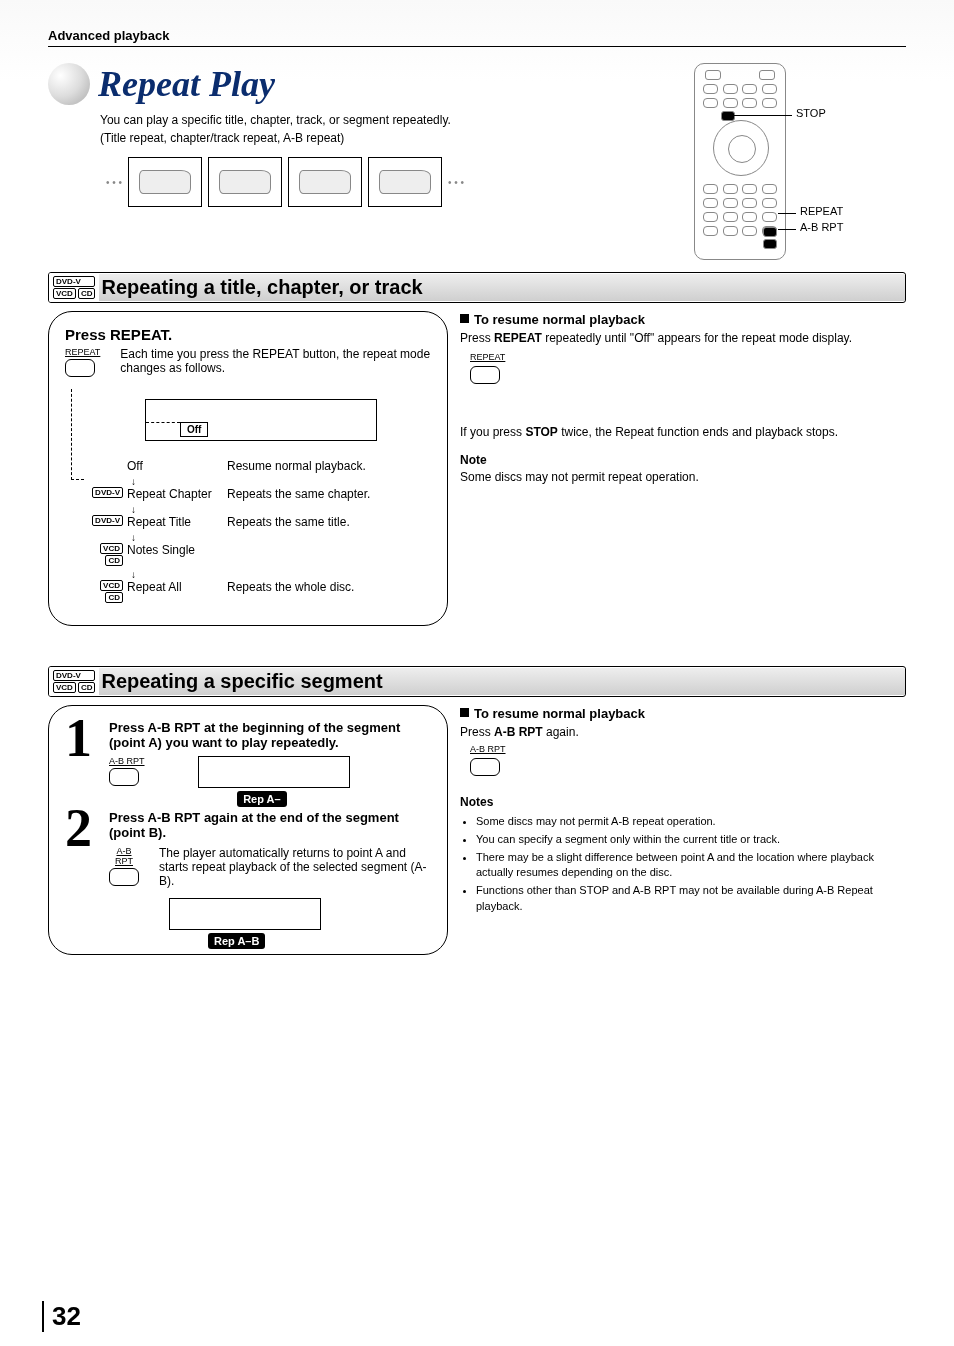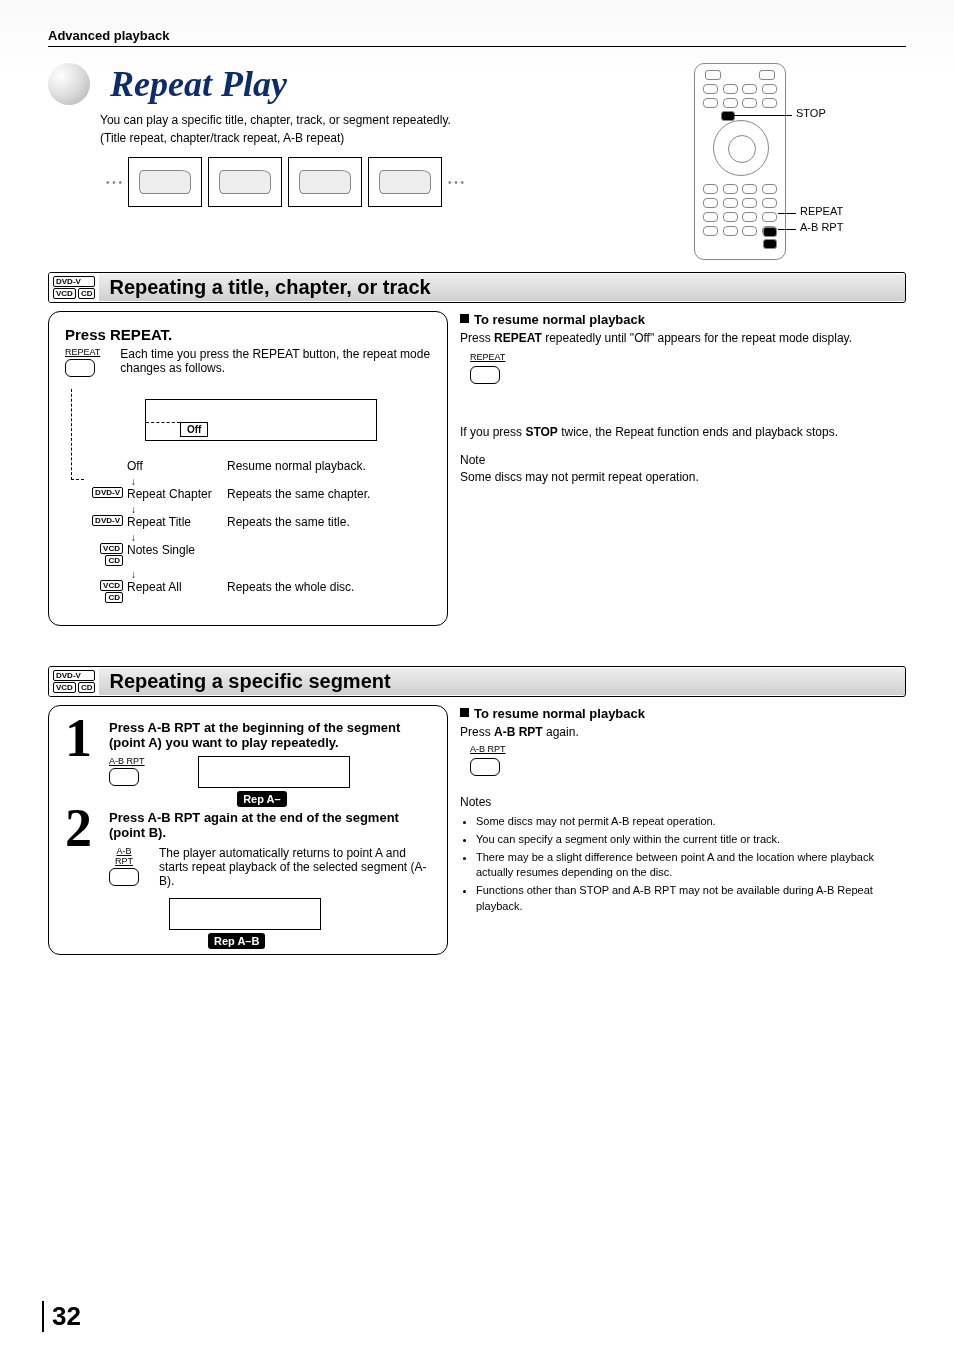--- a/index.html
+++ b/index.html
@@ -2,21 +2,21 @@
 <html><head>
 <meta charset="utf-8">
 <style>
   html,body{margin:0;padding:0;background:#fff;font-family:Arial,Helvetica,sans-serif;color:#000}
   .page{width:954px;min-height:1346px;box-sizing:border-box;padding:28px 48px 20px 48px;position:relative;background:linear-gradient(#f9f9f9,#fff 6%)}
   .hdr-line{font-weight:bold;font-size:13px;margin-bottom:3px}
   .hdr-rule{border:0;border-top:1px solid #000;margin:0 0 16px 0}
   
   .title-row{display:flex;align-items:flex-start}
   .title-left{flex:1}
-  .title-head{display:flex;align-items:flex-end;gap:20px;margin-bottom:6px}
+  .title-head{display:flex;align-items:flex-end;gap:8px;margin-bottom:6px}
   .sphere{width:42px;height:42px;border-radius:50%;background:radial-gradient(circle at 30% 30%,#fff 0%,#ddd 50%,#aaa 100%)}
   .title-text{font-family:"Times New Roman",serif;font-style:italic;font-weight:bold;font-size:36px;color:#0b2d6e}
   .intro{margin:0 0 10px 52px;font-size:12px;line-height:1.5}
   
   .filmstrip{margin:4px 0 16px 58px;display:flex;align-items:center;gap:6px}
   .dots{color:#888;font-size:10px}
   .frame{width:72px;height:48px;border:1px solid #000;display:flex;align-items:center;justify-content:center}
   .car{width:50px;height:22px;border:1px solid #888;border-radius:4px 10px 4px 4px / 6px;background:#eee}
   
   .remote-wrap{position:relative;width:220px}
@@ -31,45 +31,45 @@
   .rb-lower{position:absolute;top:120px;left:8px;right:8px}
   .rb-stop{position:absolute;top:47px;left:26px;width:12px;height:8px;border:1px solid #888;border-radius:3px;background:#000}
   .rb-repeat{position:absolute;bottom:22px;right:8px;width:12px;height:8px;border:1px solid #888;border-radius:3px;background:#000}
   .rb-abrpt{position:absolute;bottom:10px;right:8px;width:12px;height:8px;border:1px solid #888;border-radius:3px;background:#000}
   .remote-label{position:absolute;font-size:11px}
   .remote-line{position:absolute;border-top:1px solid #000}
   
   .section-head{margin-top:12px;margin-bottom:8px;display:flex;align-items:center;border:1px solid #000;border-radius:3px;overflow:hidden}
   .media-tags{display:flex;flex-direction:row;gap:2px;padding:3px 4px;background:#fff}
   .mtag{font-size:8px;border:1px solid #000;padding:0 2px;border-radius:2px;background:#fff;font-weight:bold;color:#000}
-  .section-title-bar{flex:1;background:linear-gradient(#eeeeee,#cfcfcf);padding:2px 10px;font-weight:bold;font-size:20px}
+  .section-title-bar{flex:1;background:linear-gradient(#eeeeee,#cfcfcf);padding:2px 2px;font-weight:bold;font-size:20px}
   .mtag-col{display:flex;flex-direction:column;gap:1px}
   
   .panels{display:flex;gap:12px}
-  .panel-left{width:400px;border:1px solid #000;border-radius:12px;padding:14px 16px 18px 16px;box-sizing:border-box}
+  .panel-left{width:400px;border:1px solid #000;border-radius:24px;padding:14px 16px 18px 16px;box-sizing:border-box}
   .panel-right{flex:1;font-size:12px;line-height:1.45}
   .p-head{font-weight:bold;font-size:15px;margin-bottom:4px}
   .p-row{display:flex;gap:10px;font-size:12px}
   .kbtn-label{font-size:9px;text-decoration:underline;text-align:center}
   .kbtn{width:28px;height:16px;border:1.5px solid #000;border-radius:6px;margin-top:2px}
   
   .osd{border:1px solid #000;width:230px;height:40px;margin:22px 0 8px 80px;position:relative;background:#fff}
   .osd-flag{position:absolute;top:22px;left:34px;border:1px solid #000;background:#fff;padding:1px 6px;font-size:10px;font-weight:bold}
   .osd-flag-line{position:absolute;top:22px;left:0;width:34px;border-top:1px dashed #000}
   
   .mode-table{font-size:12px;margin:18px 0 0 24px}
   .mode-row{display:flex;align-items:flex-start;margin-bottom:4px}
   .mode-tags{width:34px;display:flex;flex-direction:column;gap:1px;align-items:flex-end;padding-right:4px}
   .mode-name{width:100px}
   .mode-desc{flex:1}
   .down-arrow{font-size:10px;margin-left:42px;line-height:1}
   
   .bullet-head{font-size:13px;font-weight:bold}
   .bullet-sq{display:inline-block;width:9px;height:9px;background:#000;margin-right:5px;vertical-align:1px}
-  .note-head{font-size:12px;font-weight:normal;margin-top:10px}
+  .note-head{font-size:12px;font-weight:bold;margin-top:10px}
   
   .step-row{display:flex;gap:8px;margin-bottom:22px}
   .step-num{font-family:"Times New Roman",serif;font-weight:bold;font-size:54px;line-height:0.7;width:36px}
   .step-body{flex:1;font-size:13px}
   .step-body b{font-weight:bold}
   .osd-chip{display:inline-block;background:#000;color:#fff;font-weight:bold;font-size:11px;border-radius:3px;padding:2px 6px}
   .osd-mini{display:inline-block;border:1px solid #000;width:150px;height:30px;margin-left:40px;position:relative;vertical-align:top}
   .osd-mini .osd-chip{position:absolute;left:38px;top:34px}
   .kbtn-block{display:inline-block;text-align:center;vertical-align:top;margin-right:10px}
   ul.notes{margin:2px 0 0 0;padding-left:16px;font-size:11px}

